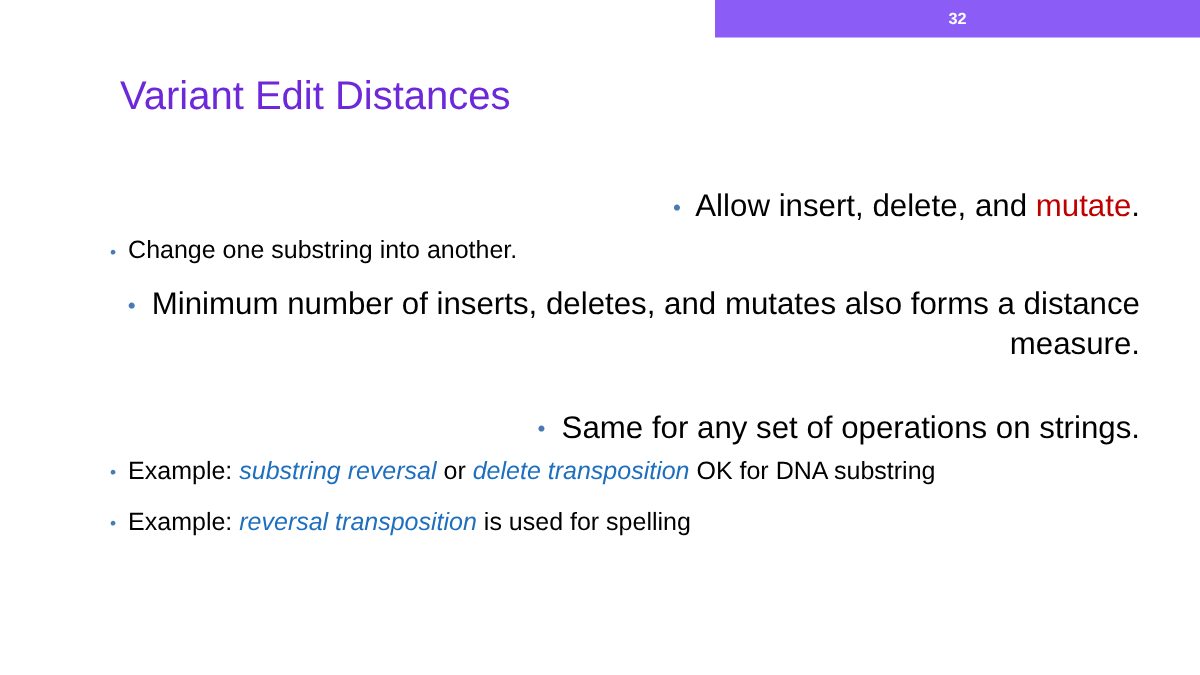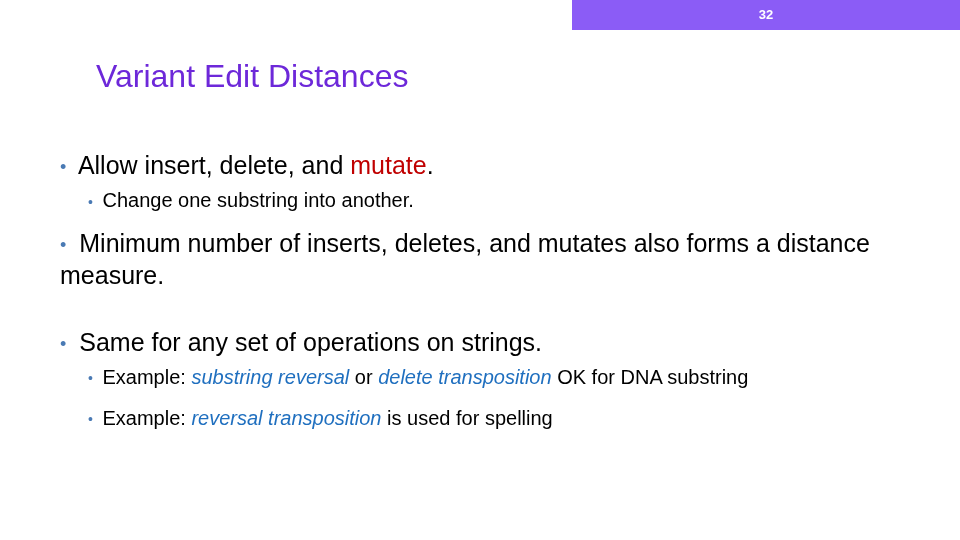--- a/index.html
+++ b/index.html
@@ -35,23 +35,24 @@
     font-weight: 400;
     margin-left: 48px;
   }
   .body {
     position: absolute;
     top: 150px;
     left: 48px;
     right: 48px;
   }
   .bullet1 {
-    margin: 0 0 6px 12px;
+    margin: 0 0 6px 0;
     font-size: 25px;
     line-height: 1.25;
+    text-align: right;
   }
   .bullet1 .dot {
     color: #4a7ab4;
     font-size: 18px;
     vertical-align: middle;
     margin-right: 6px;
   }
   .sub {
     margin: 4px 0 14px 40px;
     font-size: 20px;

